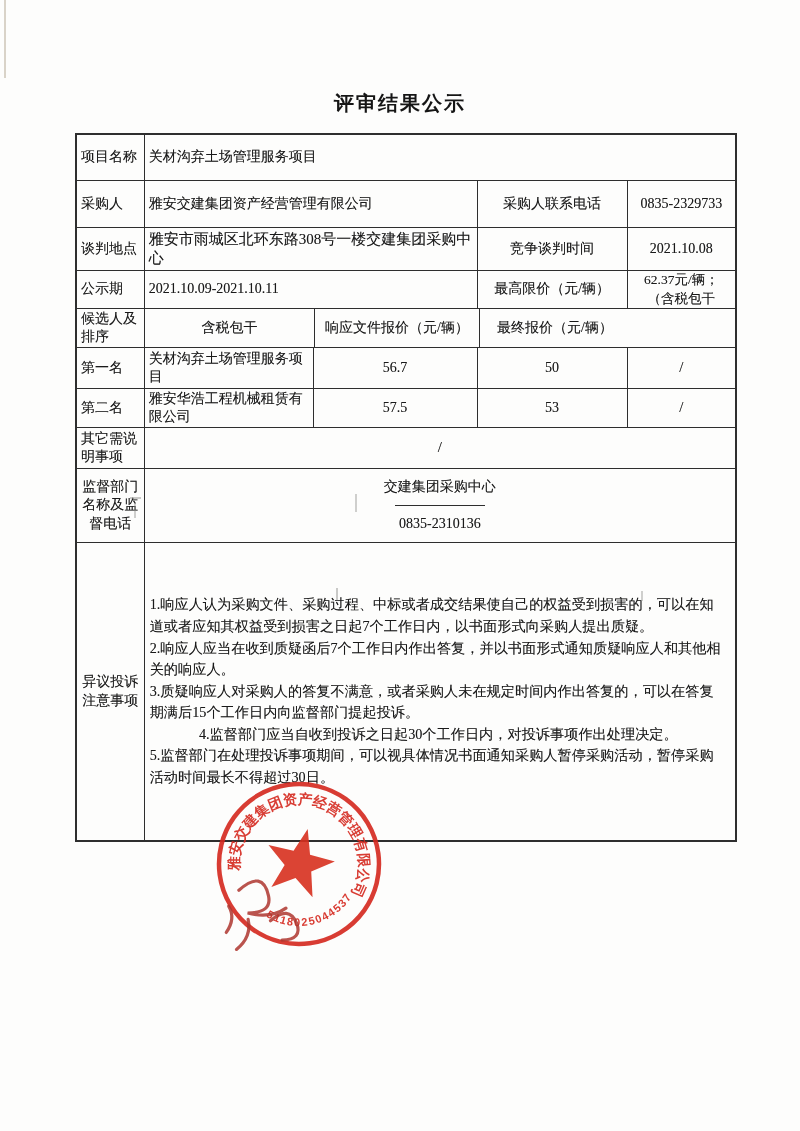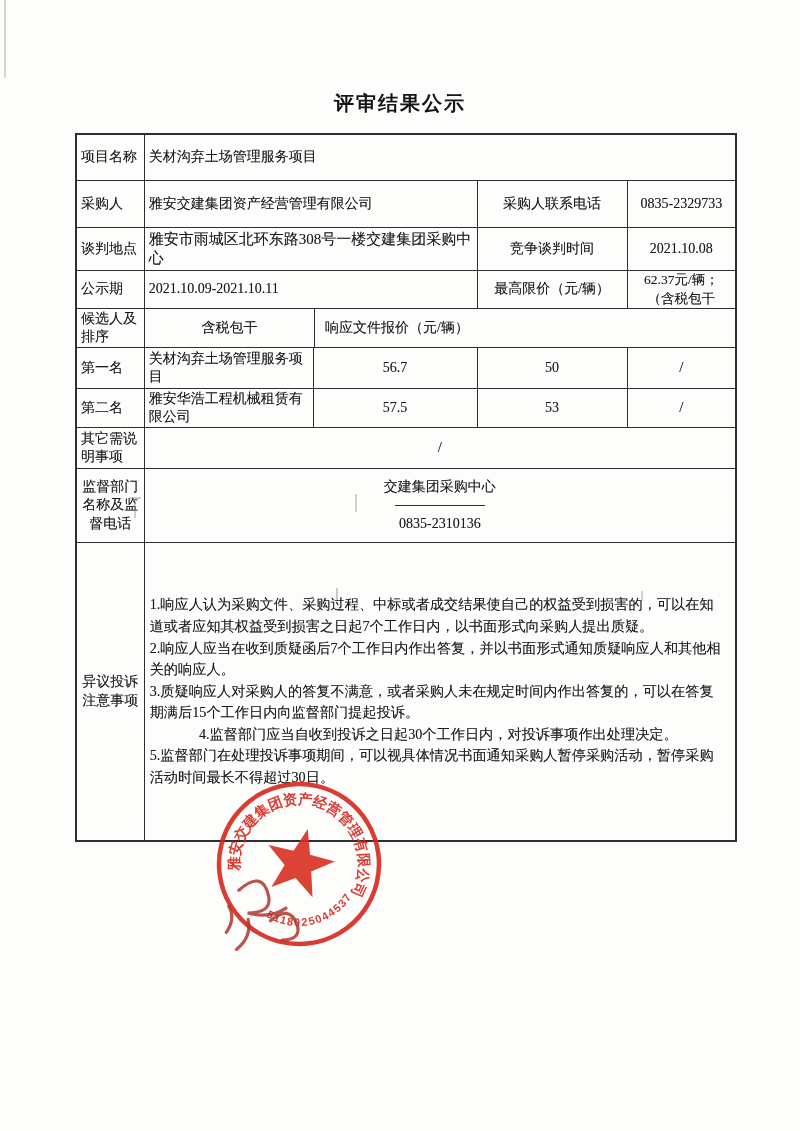--- a/index.html
+++ b/index.html
@@ -108,20 +108,21 @@
     <div class="cell w-end c-center twoline">
       <span>62.37元/辆；</span>
       <span>（含税包干</span>
     </div>
   </div>
 
   <div class="trow" style="height:39px">
     <div class="cell lab">候选人及排序</div>
     <div class="cell w-name c-center">含税包干</div>
     <div class="cell w-bid c-center">响应文件报价（元/辆）</div>
+    <div class="cell w-key c-center">最终报价（元/辆）</div>
   </div>
 
   <div class="trow" style="height:41px">
     <div class="cell lab">第一名</div>
     <div class="cell w-name c-left">关材沟弃土场管理服务项目</div>
     <div class="cell w-bid c-center">56.7</div>
     <div class="cell w-key c-center">50</div>
     <div class="cell w-end c-center slash">/</div>
   </div>
 

